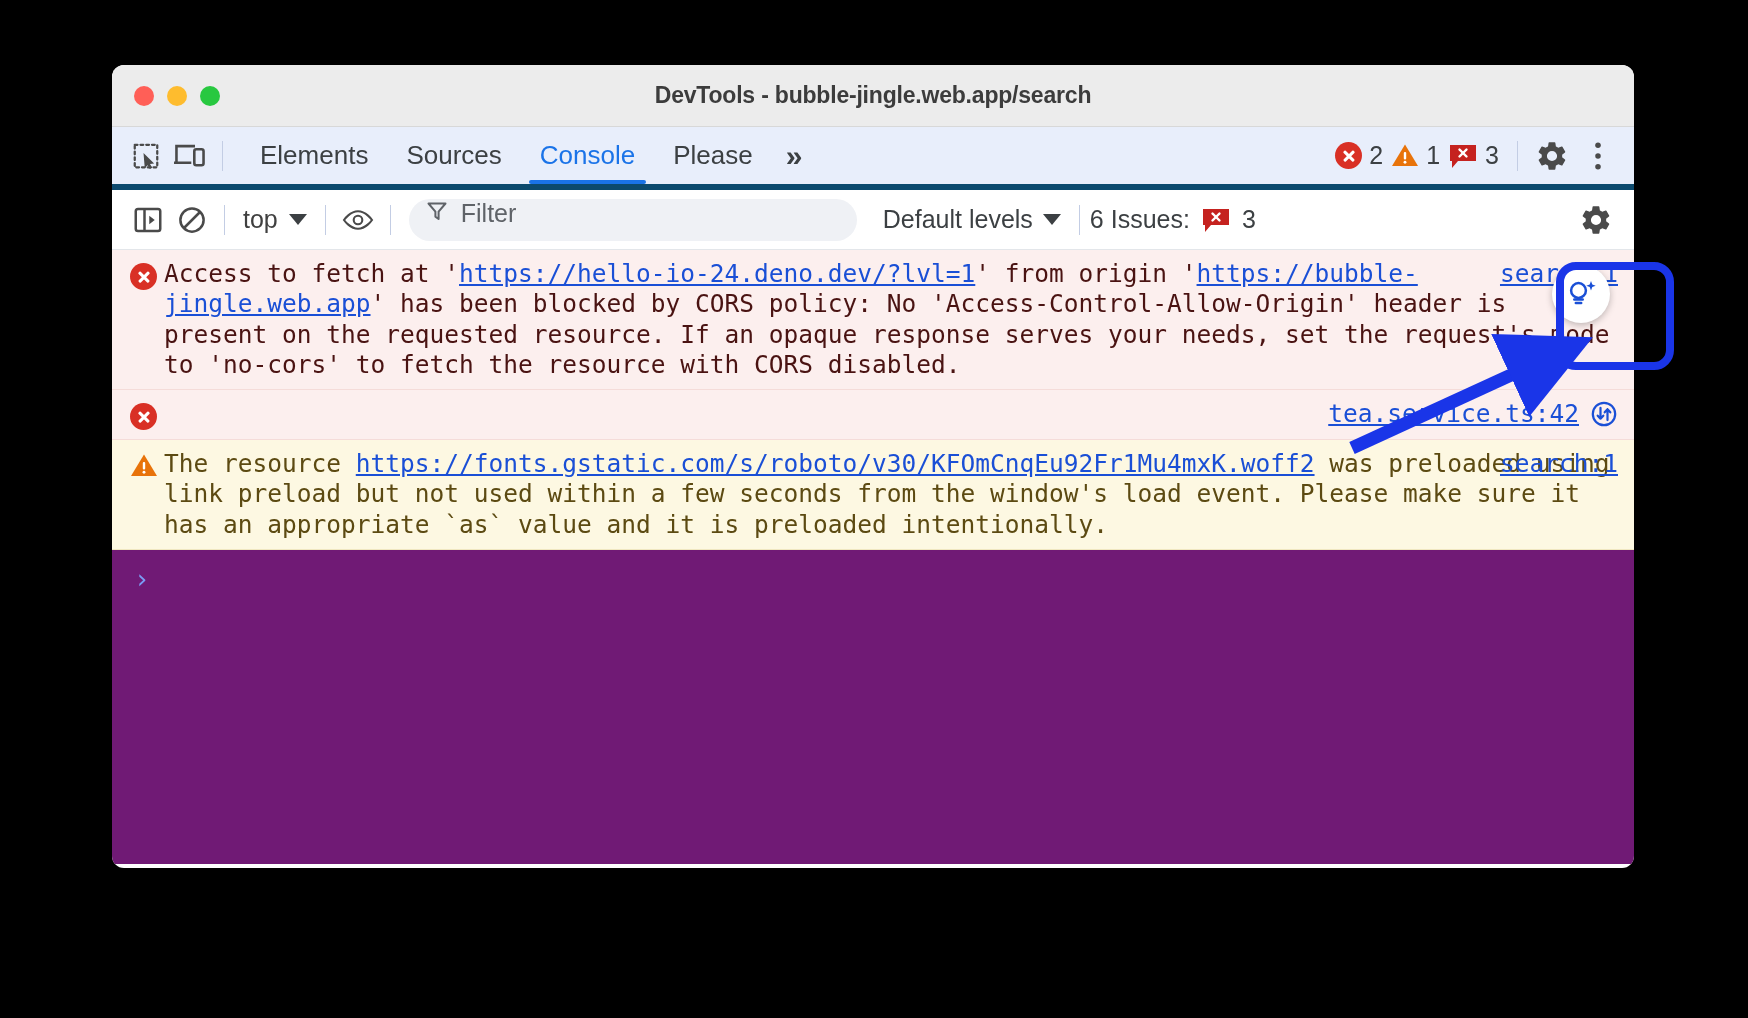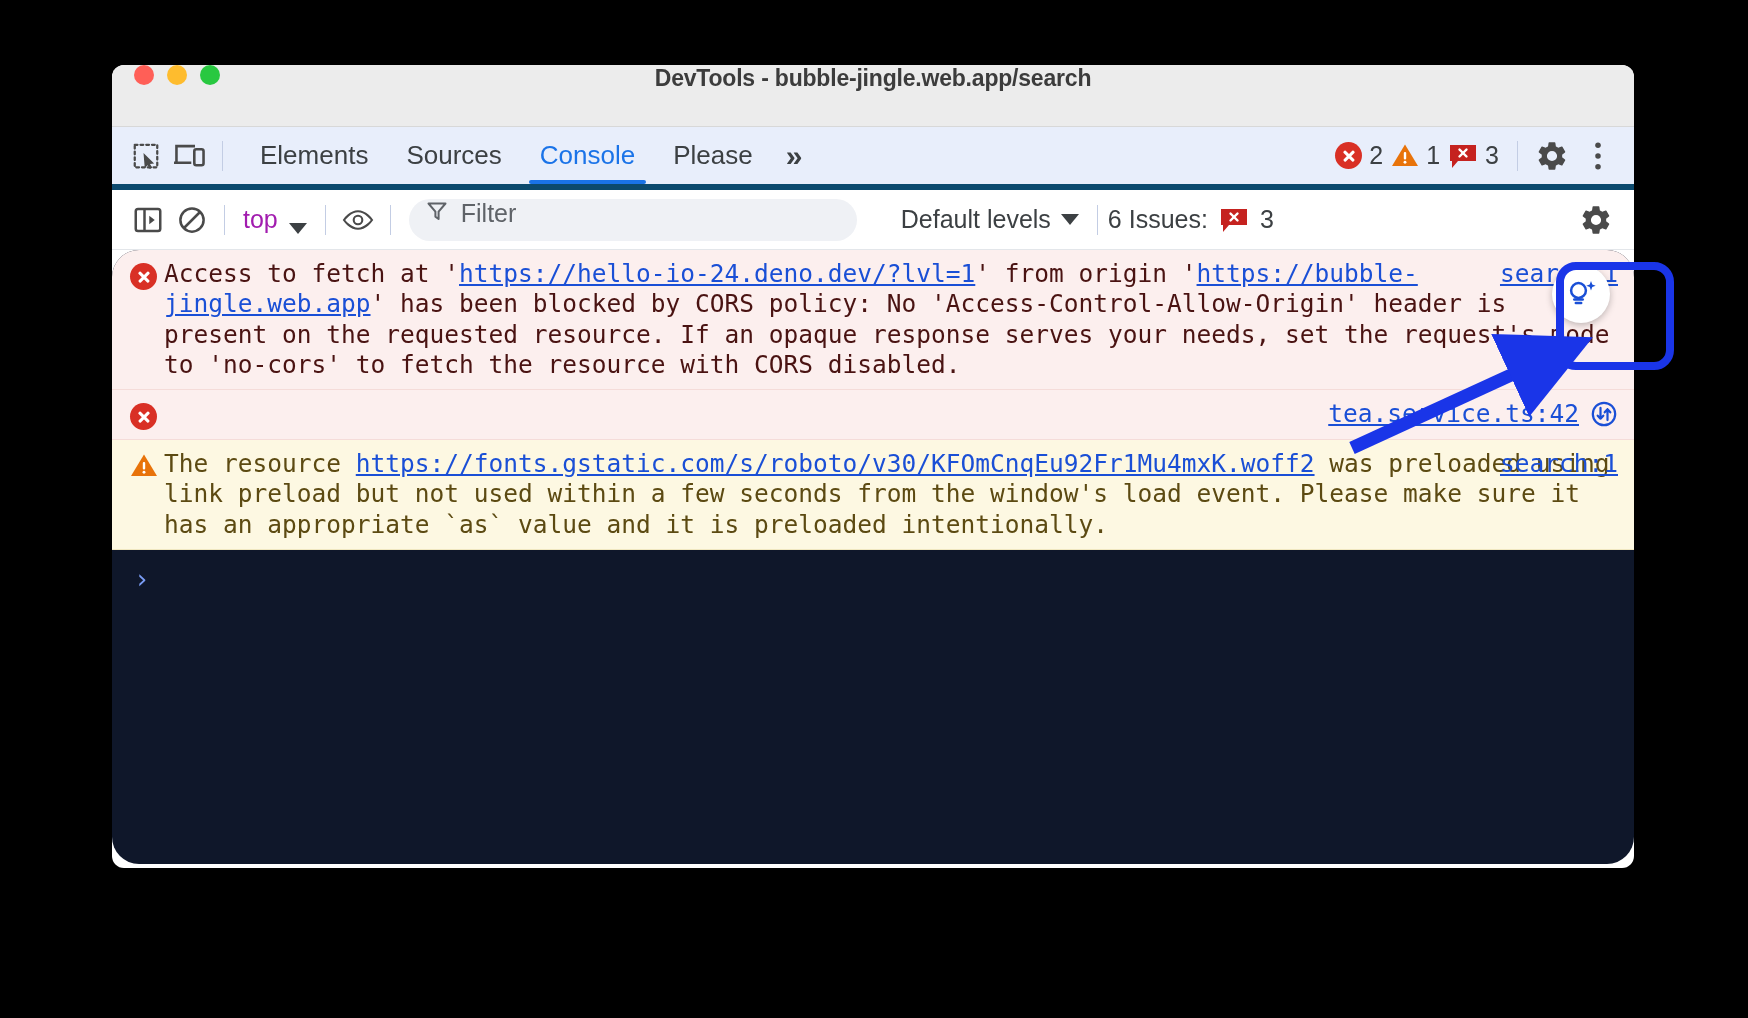--- a/index.html
+++ b/index.html
@@ -21,21 +21,21 @@
     overflow: hidden;
     box-shadow: 0 10px 40px rgba(0,0,0,0.45);
   }
 
   
   .titlebar {
     position: relative;
     height: 62px;
     background: #ececec;
     border-bottom: 1px solid #d8d8d8;
-    display: flex; align-items: flex-start;
+    display: flex; align-items: center;
   }
   .traffic { display: flex; gap: 13px; padding-left: 22px; }
   .dot { width: 20px; height: 20px; border-radius: 50%; }
   .dot.red { background: #ff5f57; }
   .dot.yellow { background: #febc2e; }
   .dot.green { background: #28c840; }
   .title {
     position: absolute; left: 0; right: 0; text-align: center;
     font-size: 23px; font-weight: bold; color: #3c3c3c;
     letter-spacing: -0.2px;
@@ -83,22 +83,22 @@
 
   
   .filterbar {
     height: 60px;
     background: #ffffff;
     display: flex; align-items: center;
     padding: 0 14px;
     border-bottom: 1px solid #e3e6ea;
   }
   .ctx-select {
-    display: flex; align-items: flex-end; gap: 11px;
-    font-size: 25px; color: #a21caf; padding: 4px 8px;
+    display: flex; align-items: center; gap: 11px;
+    font-size: 25px; color: #404040; padding: 4px 8px;
     border-radius: 5px; cursor: pointer;
   }
   .caret { width: 0; height: 0; border-left: 9px solid transparent; border-right: 9px solid transparent; border-top: 11px solid #3c4043; }
   .filter-input {
     flex: 0 0 auto;
     width: 448px; height: 42px;
     background: #eff1f5;
     border: none; border-radius: 21px;
     display: flex; align-items: flex-start;
     padding: 0 16px; gap: 12px;
@@ -106,30 +106,30 @@
   }
   .filter-input input {
     flex: 1; border: none; outline: none; background: transparent;
     font-family: "Liberation Sans", sans-serif;
     font-size: 25px; color: #3c4043;
   }
   .filter-input input::placeholder { color: #5f6368; }
   .levels {
     display: flex; align-items: center; gap: 10px;
     font-size: 25px; color: #3c4043;
-    margin-left: 36px; padding: 4px 8px; border-radius: 5px; cursor: pointer;
+    margin-left: 18px; padding: 4px 8px; border-radius: 5px; cursor: pointer;
   }
   .issues {
     display: flex; align-items: center; gap: 11px;
     font-size: 25px; color: #3c4043; cursor: pointer;
   }
   .fb-right { margin-left: auto; display: flex; align-items: center; gap: 8px; padding-right: 2px;}
 
   
-  .console { background: #0f172a; height: 614px; overflow: hidden; position: relative; border-radius: 27px; }
+  .console { background: #701a75; height: 614px; overflow: hidden; position: relative; }
   .msg {
     display: flex;
     padding: 9px 16px 9px 18px;
     font-family: "DejaVu Sans Mono", monospace;
     font-size: 24.5px;
     line-height: 1.235;
     position: relative;
   }
   .msg.error { background: #fcefee; border-bottom: 1px solid #f5dcd9; }
   .msg.warn  { background: #fdf8e2; border-bottom: 1px solid #f0e7c0; }

